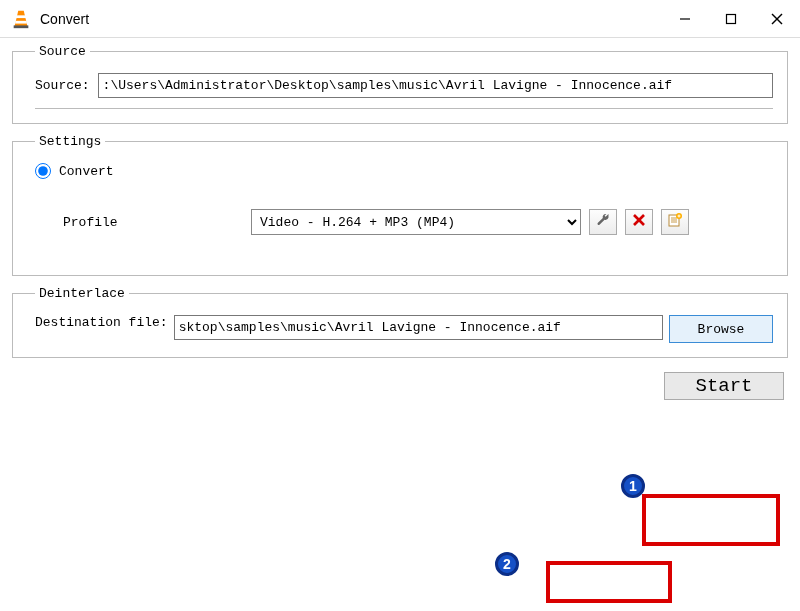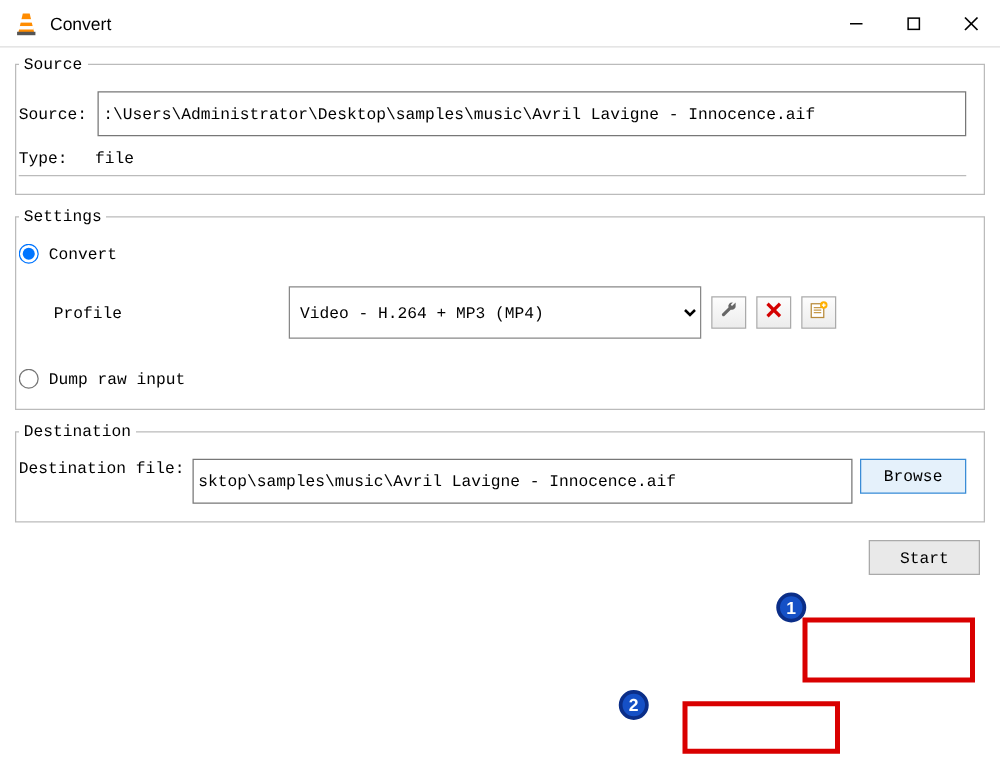--- a/index.html
+++ b/index.html
@@ -37,21 +37,21 @@
     display: flex; align-items: center; justify-content: center;
     font-family: "Segoe UI", sans-serif;
   }
   .win-btn svg { display: block; }
   .content {
     padding: 6px 12px 6px 12px;
   }
   fieldset {
     border: 1px solid #bbb;
     margin: 0 0 10px 0;
-    padding: 14px 14px 14px 2px;
+    padding: 14px 14px 14px 22px;
   }
   legend {
     padding: 0 4px;
     font-family: "Courier New", monospace;
   }
   .row {
     display: flex;
     align-items: center;
     margin-bottom: 10px;
     gap: 8px;
@@ -59,21 +59,21 @@
   .row-label {
     font-family: "Courier New", monospace;
     white-space: nowrap;
   }
   input[type="text"].path {
     flex: 1;
     font-family: "Courier New", monospace;
     font-size: 13px;
     padding: 4px 4px;
     border: 1px solid #777;
-    height: 36px;
+    height: 25px;
   }
   .type-row { margin-bottom: 0; }
   .hr-sep {
     border: 0;
     border-top: 1px solid #bbb;
     margin: 6px 0 0 0;
   }
   .radio-row {
     display: flex;
     align-items: center;
@@ -92,32 +92,32 @@
     margin-bottom: 10px;
   }
   input[type="checkbox"] {
     width: 16px; height: 16px;
     margin: 0;
   }
   .profile-row {
     display: flex;
     align-items: center;
     margin-left: 28px;
-    margin-top: 18px;
+    margin-top: 30px;
     margin-bottom: 24px;
     gap: 8px;
   }
   .profile-label {
     width: 180px;
     font-family: "Courier New", monospace;
   }
   select.profile-select {
     flex: 1;
     max-width: 330px;
-    height: 42px;
+    height: 26px;
     font-family: "Courier New", monospace;
     font-size: 13px;
     border: 1px solid #888;
     background: #fff;
     padding: 0 4px;
   }
   .icon-btn {
     width: 28px; height: 26px;
     border: 1px solid #aaa;
     background: linear-gradient(#fdfdfd,#ececec);
@@ -131,40 +131,40 @@
     margin-bottom: 0px;
   }
   fieldset.settings { padding-bottom: 16px; }
   fieldset.dest { margin-bottom: 4px; }
   .dest-row {
     display: flex;
     align-items: flex-start;
     gap: 6px;
   }
   .browse-btn {
-    width: 85px; height: 28px;
+    width: 104px; height: 28px;
     border: 1px solid #3a8cd6;
     background: #e5f1fb;
     font-family: "Courier New", monospace;
     font-size: 13px;
     cursor: pointer;
   }
   .btn-row {
     display: flex;
     justify-content: flex-end;
     gap: 10px;
     margin-top: 14px;
     padding: 0 4px 0 0;
   }
   .std-btn {
-    width: 89px; height: 28px;
+    width: 120px; height: 28px;
     border: 1px solid #aaa;
     background: #e9e9e9;
     font-family: "Courier New", monospace;
-    font-size: 13px;
+    font-size: 19px;
     cursor: pointer;
   }
   
   .anno-box {
     position: absolute;
     border: 4px solid #d90000;
     pointer-events: none;
   }
   .anno-badge {
     position: absolute;
@@ -216,24 +216,20 @@
     </div>
   </div>
 
   <div class="content">
 
     <fieldset>
       <legend>Source</legend>
       <div class="row">
         <span class="row-label">Source:</span>
         <input type="text" class="path" value=":\Users\Administrator\Desktop\samples\music\Avril Lavigne - Innocence.aif" style="">
-      </div>
-      <div class="row type-row">
-        <span class="row-label">Type:</span>
-        <span class="row-label" style="margin-left:14px;">file</span>
       </div>
       <hr class="hr-sep">
     </fieldset>
 
     <fieldset class="settings">
       <legend>Settings</legend>
 
       <div class="radio-row">
         <input type="radio" name="mode" checked="" style="">
         <span class="row-label">Convert</span>
@@ -267,28 +263,24 @@
                 <line x1="4" y1="6" x2="10" y2="6" stroke="#c79a4a"></line>
                 <line x1="4" y1="8" x2="10" y2="8" stroke="#c79a4a"></line>
                 <line x1="4" y1="10" x2="10" y2="10" stroke="#c79a4a"></line>
                 <circle cx="12" cy="4" r="3" fill="#ffb000"></circle>
                 <path d="M12 2.5v3M10.5 4h3" stroke="#fff" stroke-width="1"></path>
               </svg>
           </span>
         </div>
       </div>
 
-      <div class="dump-row">
-        <input type="radio" name="mode" style="">
-        <span class="row-label">Dump raw input</span>
-      </div>
     </fieldset>
 
     <fieldset class="dest">
-      <legend>Destination</legend>
+      <legend>Deinterlace</legend>
       <div class="dest-row">
         <span class="row-label">Destination file:</span>
         <input type="text" class="path" value="sktop\samples\music\Avril Lavigne - Innocence.aif" style="">
         <button class="browse-btn">Browse</button>
       </div>
     </fieldset>
 
     <div class="btn-row">
       <button class="std-btn">Start</button>
     </div>

